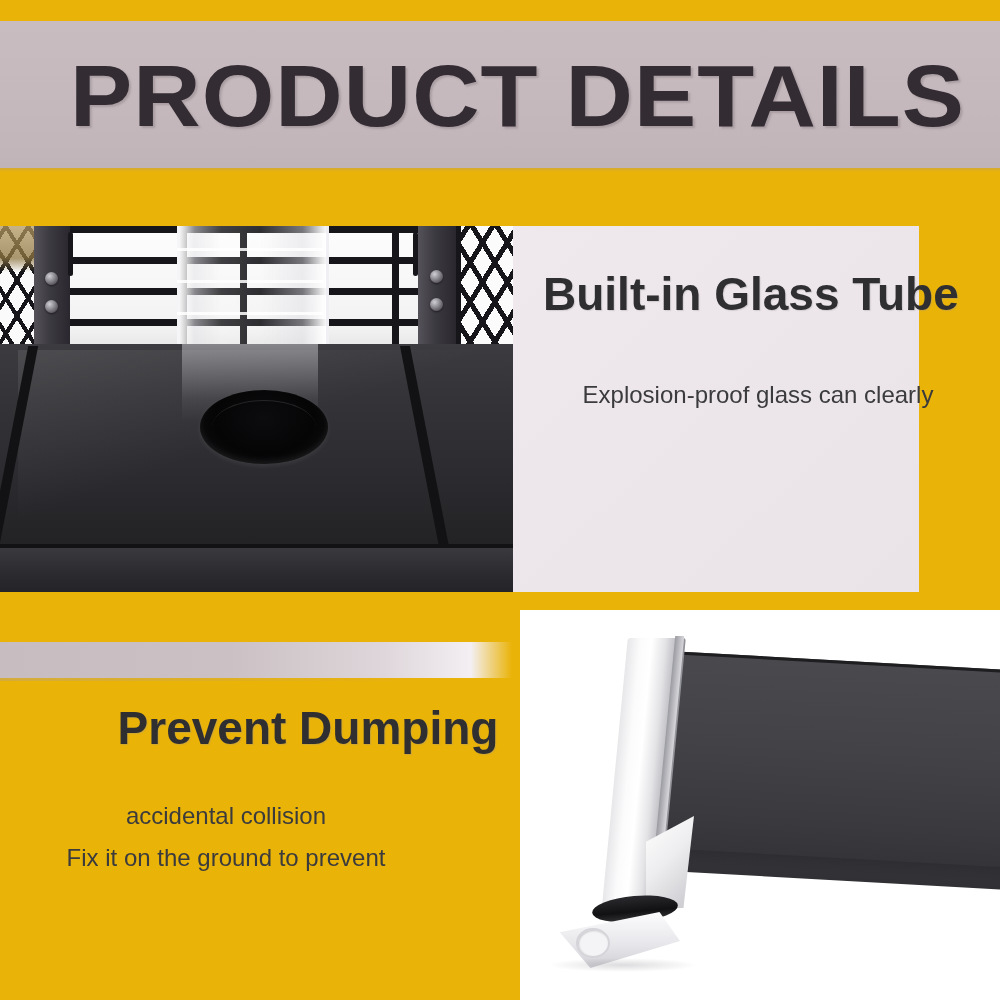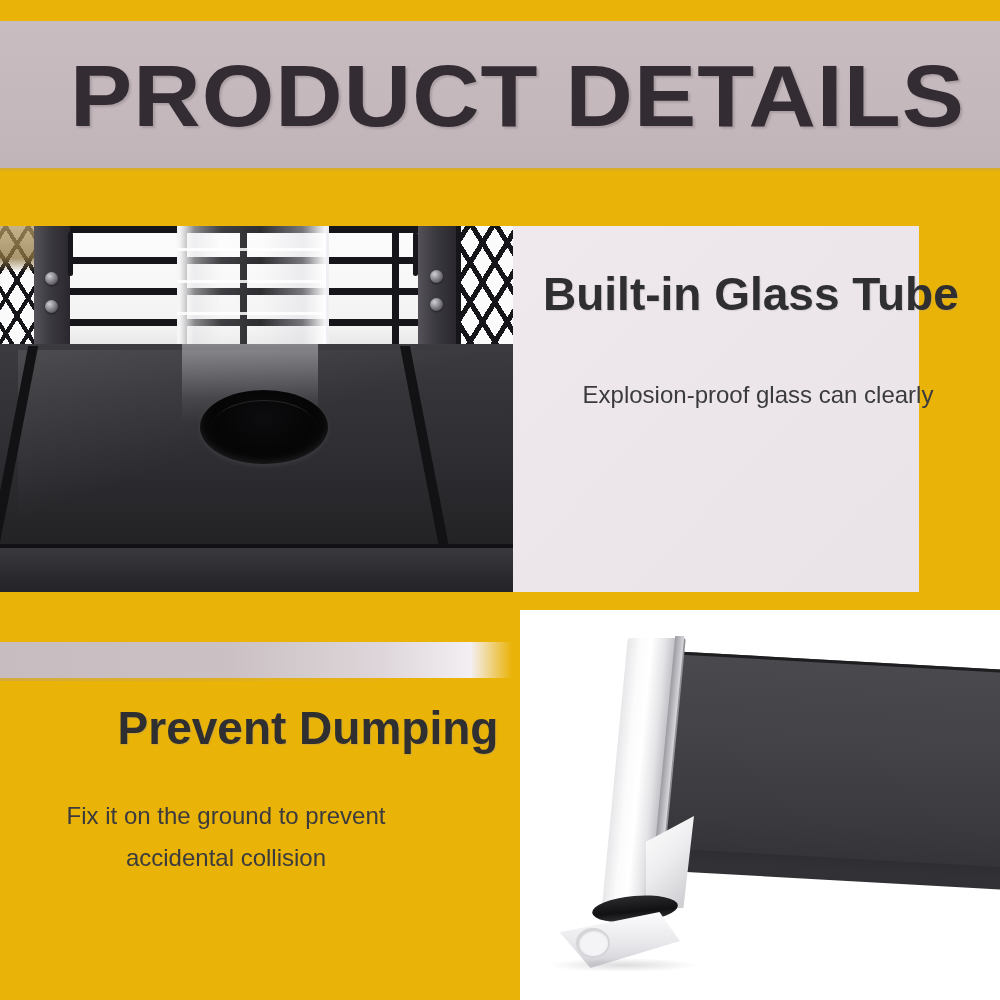--- a/index.html
+++ b/index.html
@@ -507,22 +507,22 @@
       <div class="body-copy copy-glass">
         <div>Explosion-proof glass can clearly</div>
       </div>
     </div>
   </div>
 
   <div class="accent-bar"></div>
 
   <div class="heading heading-dump">Prevent Dumping</div>
   <div class="body-copy copy-dump">
+    <div>accidental collision</div>
     <div>Fix it on the ground to prevent</div>
-    <div>accidental collision</div>
   </div>
 
   <div class="photo-foot">
     <div class="dark-panel"></div>
     <div class="panel-bottom-shade"></div>
     <div class="leg-post"></div>
     <div class="leg-edge"></div>
     <div class="leg-bracket"></div>
     <div class="rubber-band"></div>
     <div class="foot-plate"></div>

